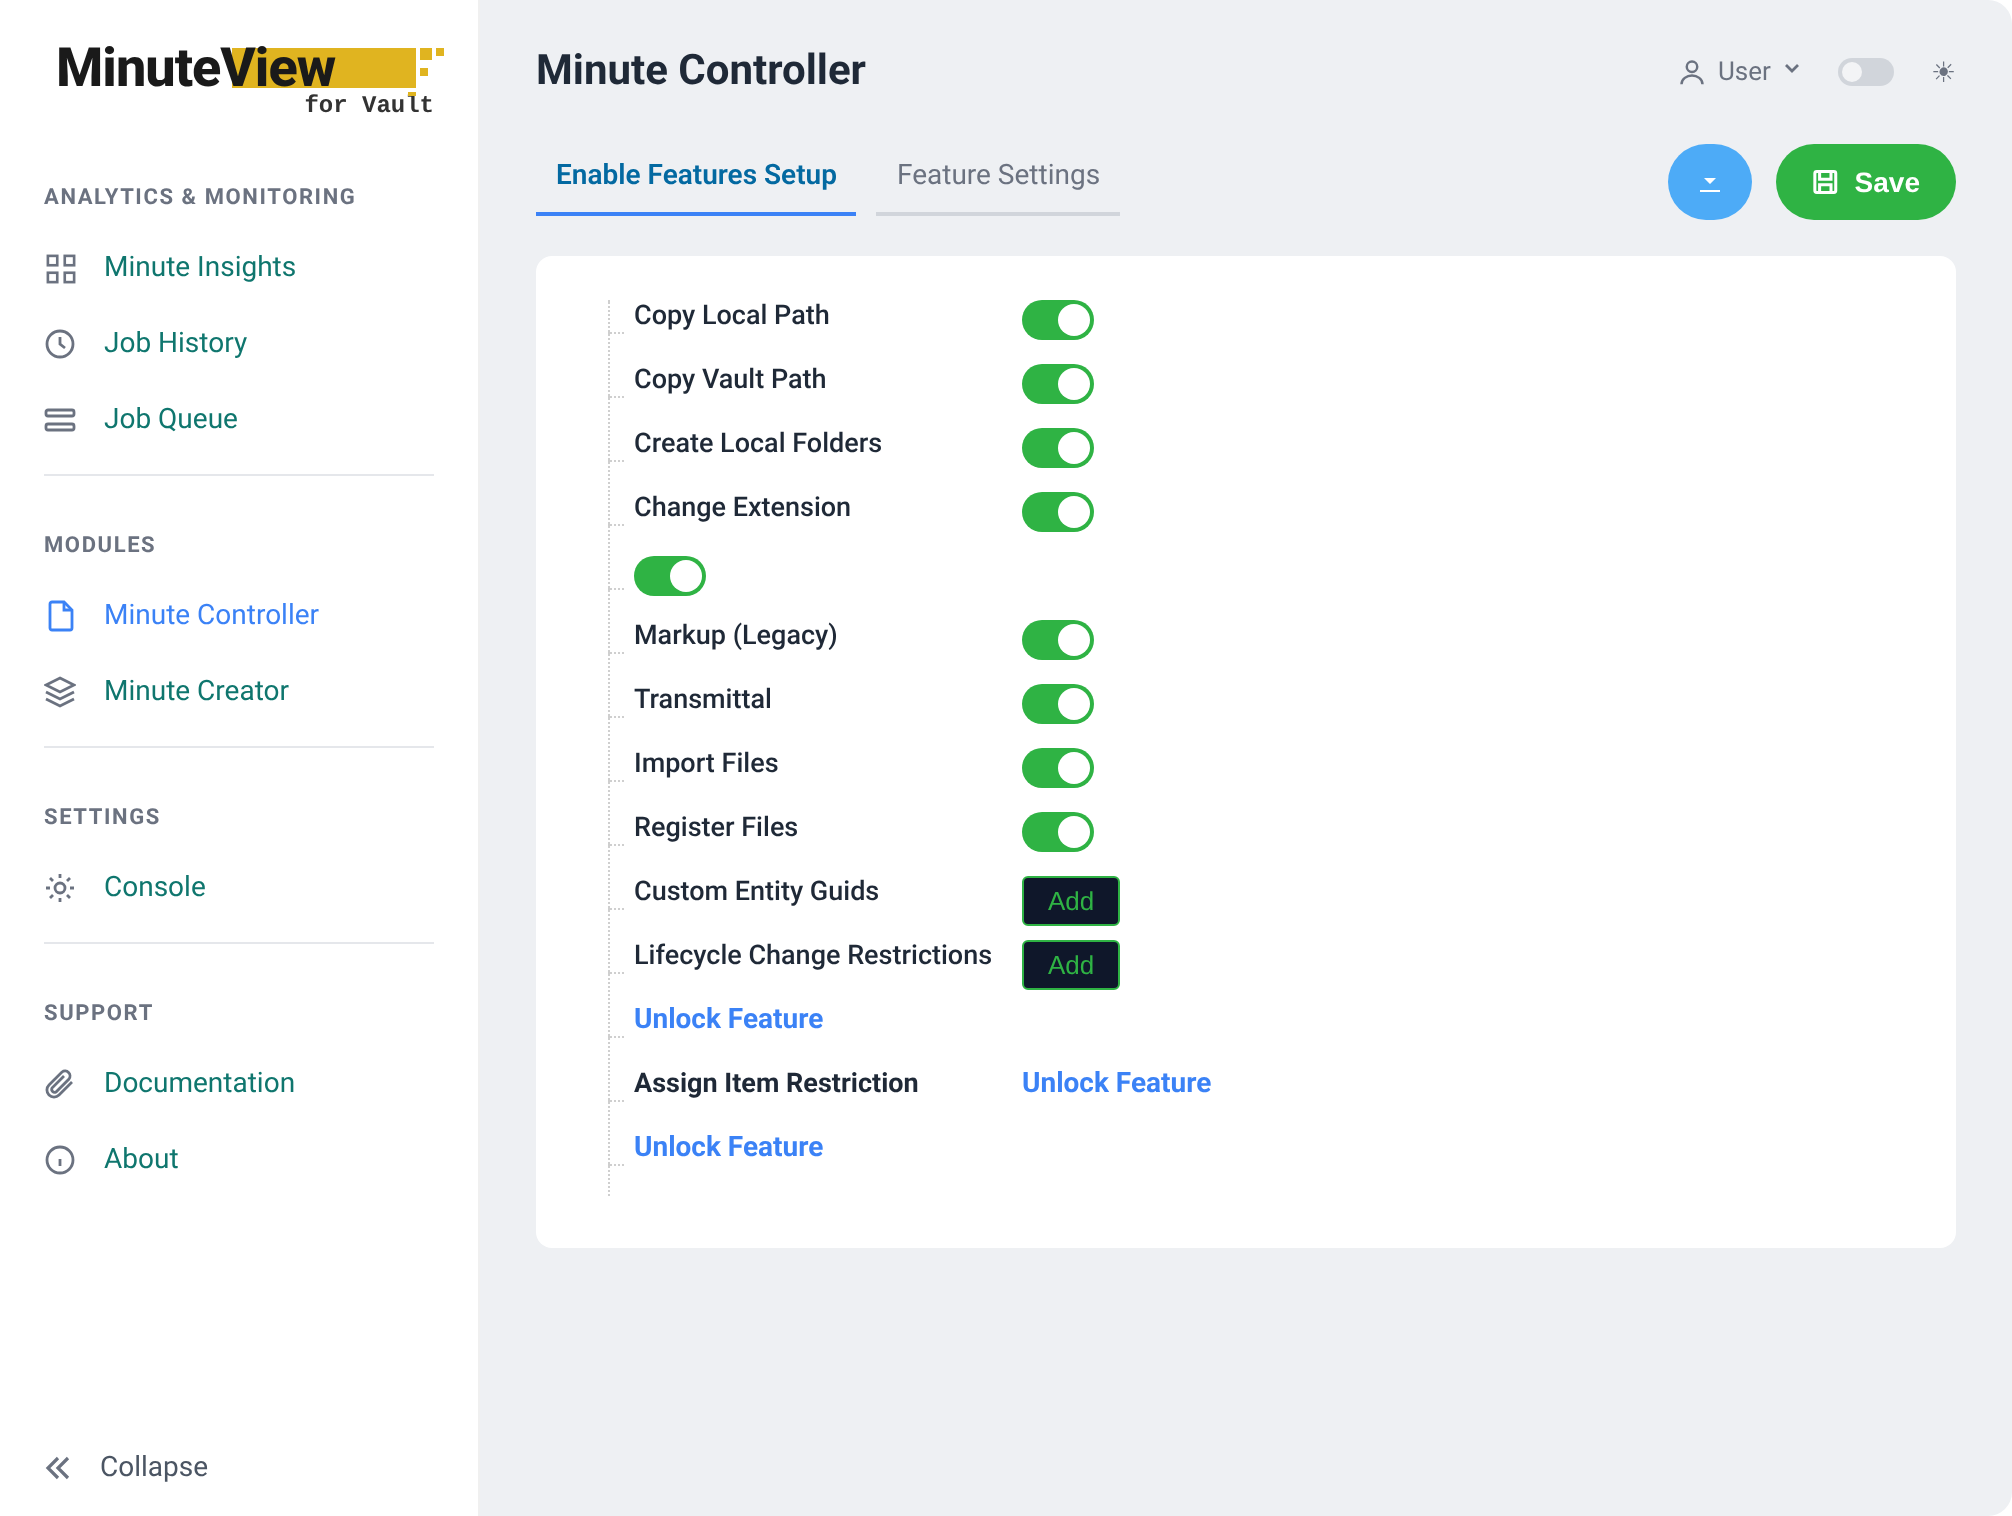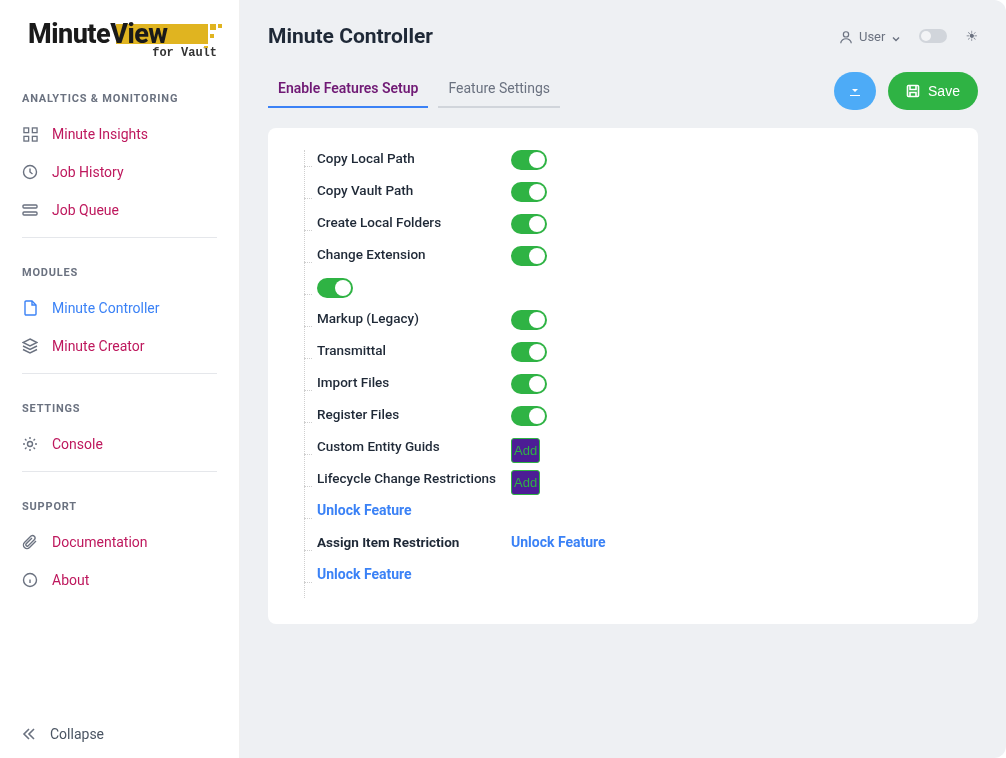--- a/index.html
+++ b/index.html
@@ -58,21 +58,21 @@
   font-weight: 700;
   color: #6b7280;
   letter-spacing: 0.8px;
   padding: 20px 22px 10px 22px;
 }
 .nav-item {
   display: flex;
   align-items: center;
   padding: 11px 22px;
   font-size: 14px;
-  color: #be185d;
+  color: #0f766e;
   cursor: pointer;
   gap: 14px;
 }
 .nav-item.active { color: #3b82f6; }
 .nav-item .icon { width: 16px; height: 16px; display: flex; align-items: center; justify-content: center; }
 .divider { height: 1px; background: #e5e7eb; margin: 8px 22px; }
 .spacer { flex: 1; }
 .collapse-item {
   display: flex;
   align-items: center;
@@ -100,21 +100,21 @@
   font-weight: 700;
   color: #1f2937;
 }
 .header-right {
   display: flex;
   align-items: center;
   gap: 18px;
 }
 .user-menu {
   display: flex;
-  align-items: flex-end;
+  align-items: flex-start;
   gap: 6px;
   font-size: 13px;
   color: #6b7280;
   cursor: pointer;
 }
 .theme-toggle {
   width: 28px;
   height: 14px;
   background: #d1d5db;
   border-radius: 7px;
@@ -144,35 +144,35 @@
   gap: 10px;
 }
 .tab {
   padding: 6px 10px 10px 10px;
   font-size: 14px;
   color: #6b7280;
   cursor: pointer;
   border-bottom: 2px solid #d1d5db;
 }
 .tab.active {
-  color: #701a75;
+  color: #0369a1;
   font-weight: 600;
   border-bottom: 2px solid #3b82f6;
 }
 .actions { display: flex; gap: 12px; }
 .btn {
   height: 38px;
   border: none;
   border-radius: 20px;
   display: flex;
   align-items: center;
   justify-content: center;
   cursor: pointer;
   font-size: 14px;
-  font-weight: 400;
+  font-weight: 700;
   gap: 8px;
 }
 .btn-download {
   width: 42px;
   background: #4dabf7;
   color: #fff;
 }
 .btn-save {
   width: 90px;
   background: #2fb344;
@@ -225,25 +225,25 @@
   content: '';
   position: absolute;
   right: 2px;
   top: 2px;
   width: 16px;
   height: 16px;
   background: #fff;
   border-radius: 50%;
 }
 .add-btn {
-  background: #4c1d95;
+  background: #0f172a;
   border: 1px solid #2fb344;
   color: #2fb344;
   font-size: 13px;
-  padding: 4px 2px;
+  padding: 4px 12px;
   border-radius: 3px;
   cursor: pointer;
 }
 .unlock-link {
   color: #3b82f6;
   font-weight: 700;
   font-size: 14px;
   cursor: pointer;
 }
 svg { display: block; }

